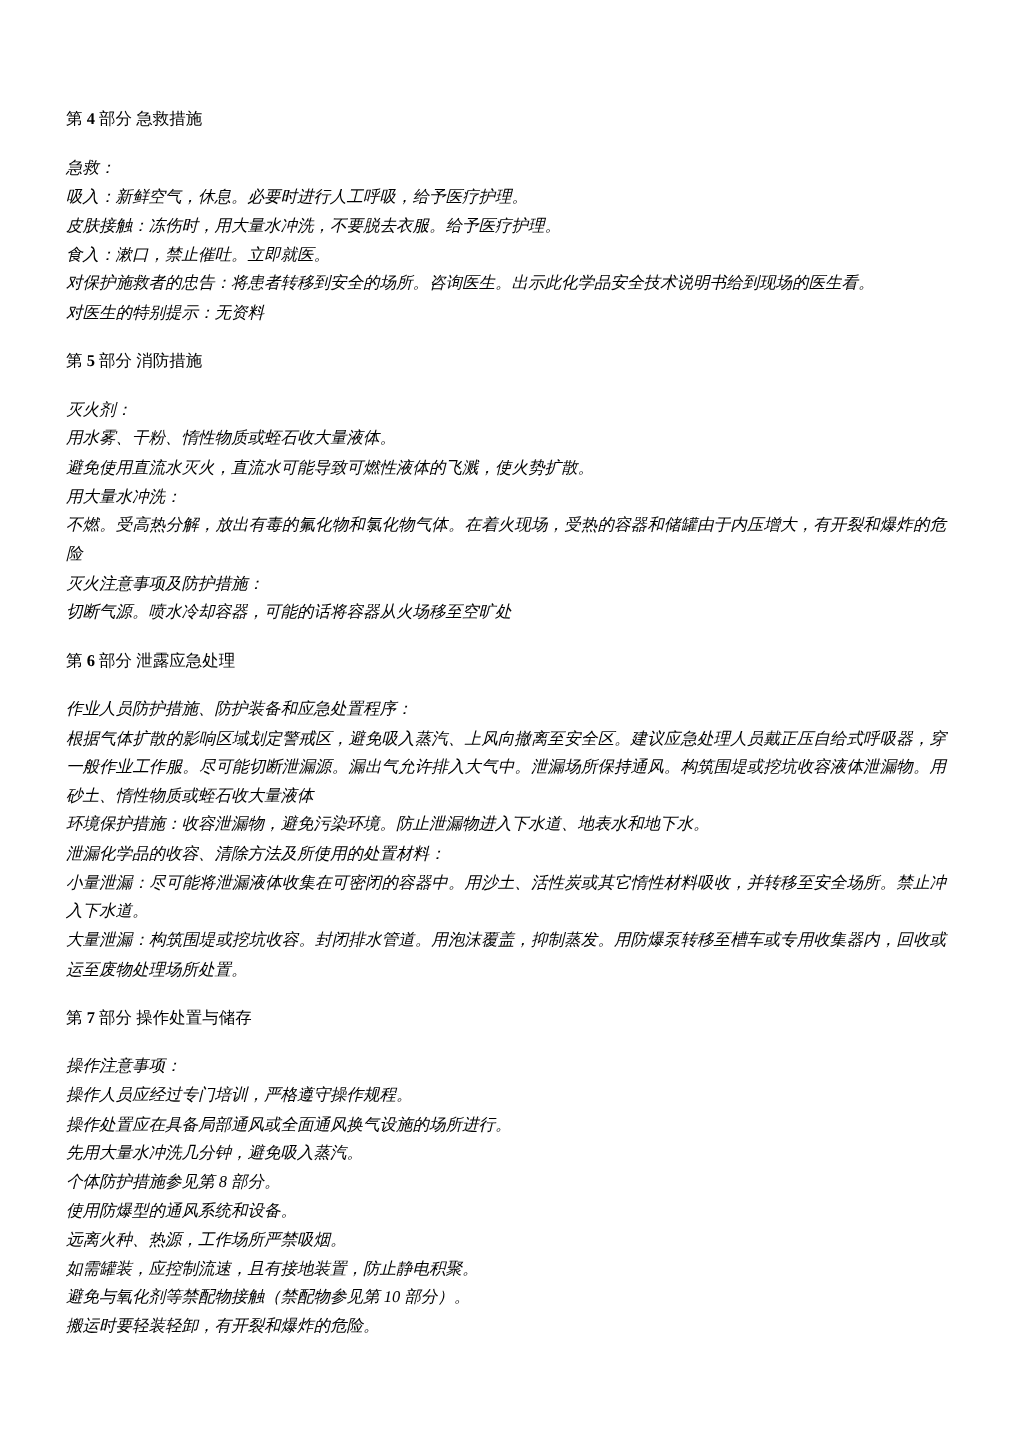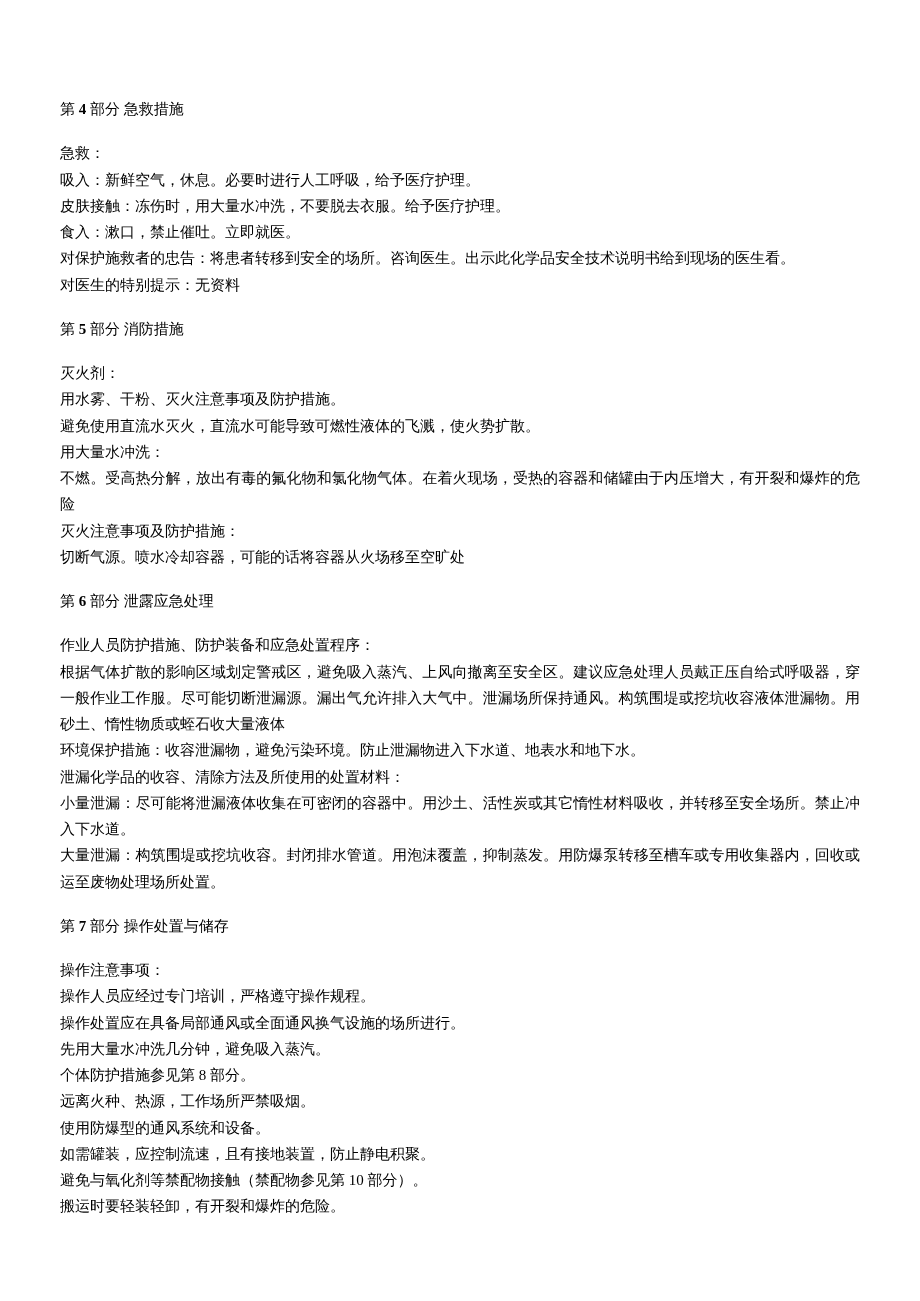--- a/index.html
+++ b/index.html
@@ -17,20 +17,21 @@
     text-align: left;
     margin: 18px 0 18px 0;
   }
   .section-title .num {
     font-family: "Times New Roman", serif;
     font-weight: bold;
   }
   .para {
     margin: 0;
     text-align: justify;
+    font-style: italic;
   }
   .block {
     margin-bottom: 4px;
   }
 </style>
 </head>
 <body>
 
 <div class="section-title">
   <span>第 </span><span class="num">4</span><span> 部分 急救措施</span>
@@ -42,21 +43,21 @@
   <p class="para">食入：漱口，禁止催吐。立即就医。</p>
   <p class="para">对保护施救者的忠告：将患者转移到安全的场所。咨询医生。出示此化学品安全技术说明书给到现场的医生看。</p>
   <p class="para">对医生的特别提示：无资料</p>
 </div>
 
 <div class="section-title">
   <span>第 </span><span class="num">5</span><span> 部分 消防措施</span>
 </div>
 <div class="block">
   <p class="para">灭火剂：</p>
-  <p class="para">用水雾、干粉、灭火注意事项及防护措施。</p>
+  <p class="para">用水雾、干粉、惰性物质或蛭石收大量液体。</p>
   <p class="para">避免使用直流水灭火，直流水可能导致可燃性液体的飞溅，使火势扩散。</p>
   <p class="para">用大量水冲洗：</p>
   <p class="para">不燃。受高热分解，放出有毒的氟化物和氯化物气体。在着火现场，受热的容器和储罐由于内压增大，有开裂和爆炸的危险</p>
   <p class="para">灭火注意事项及防护措施：</p>
   <p class="para">切断气源。喷水冷却容器，可能的话将容器从火场移至空旷处</p>
 </div>
 
 <div class="section-title">
   <span>第 </span><span class="num">6</span><span> 部分 泄露应急处理</span>
 </div>
@@ -71,18 +72,18 @@
 
 <div class="section-title">
   <span>第 </span><span class="num">7</span><span> 部分 操作处置与储存</span>
 </div>
 <div class="block">
   <p class="para">操作注意事项：</p>
   <p class="para">操作人员应经过专门培训，严格遵守操作规程。</p>
   <p class="para">操作处置应在具备局部通风或全面通风换气设施的场所进行。</p>
   <p class="para">先用大量水冲洗几分钟，避免吸入蒸汽。</p>
   <p class="para">个体防护措施参见第 8 部分。</p>
+  <p class="para">使用防爆型的通风系统和设备。</p>
   <p class="para">远离火种、热源，工作场所严禁吸烟。</p>
-  <p class="para">使用防爆型的通风系统和设备。</p>
   <p class="para">如需罐装，应控制流速，且有接地装置，防止静电积聚。</p>
   <p class="para">避免与氧化剂等禁配物接触（禁配物参见第 10 部分）。</p>
   <p class="para">搬运时要轻装轻卸，有开裂和爆炸的危险。</p>
 </div>
 
 </body></html>

